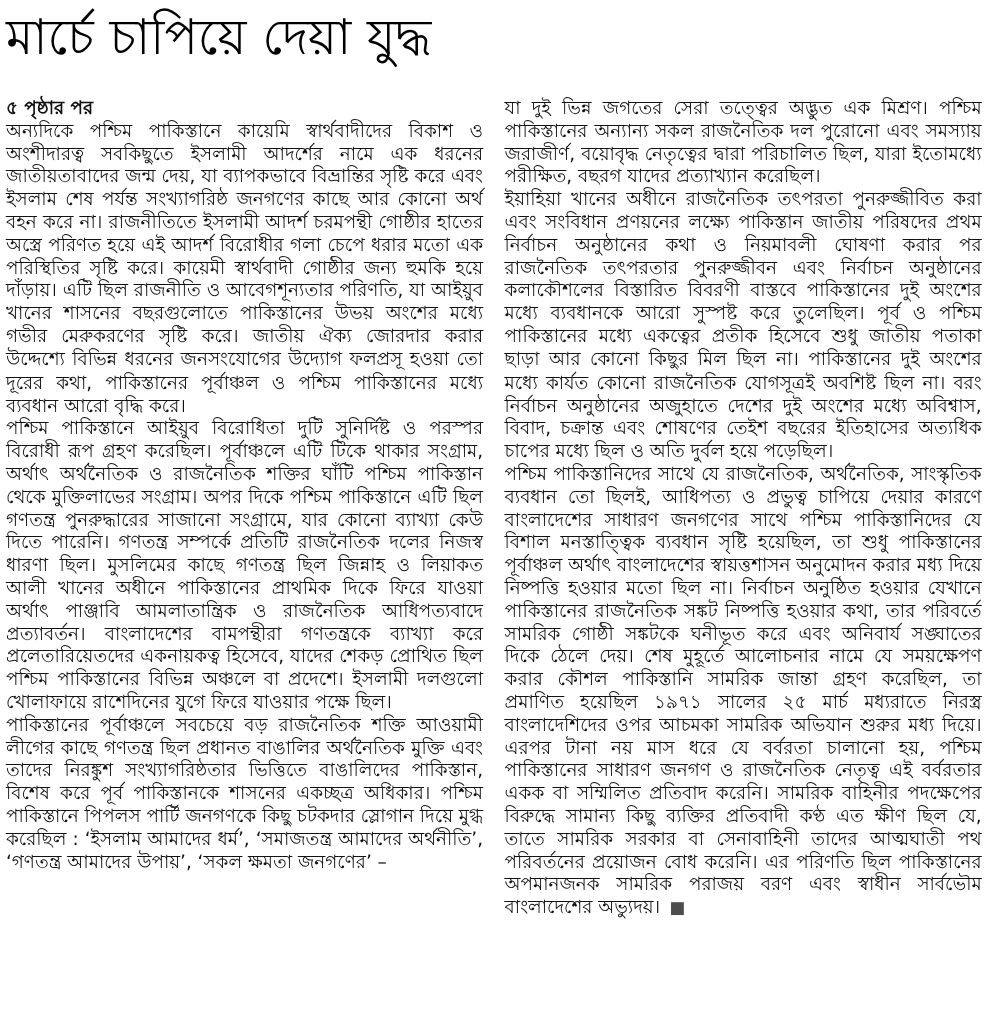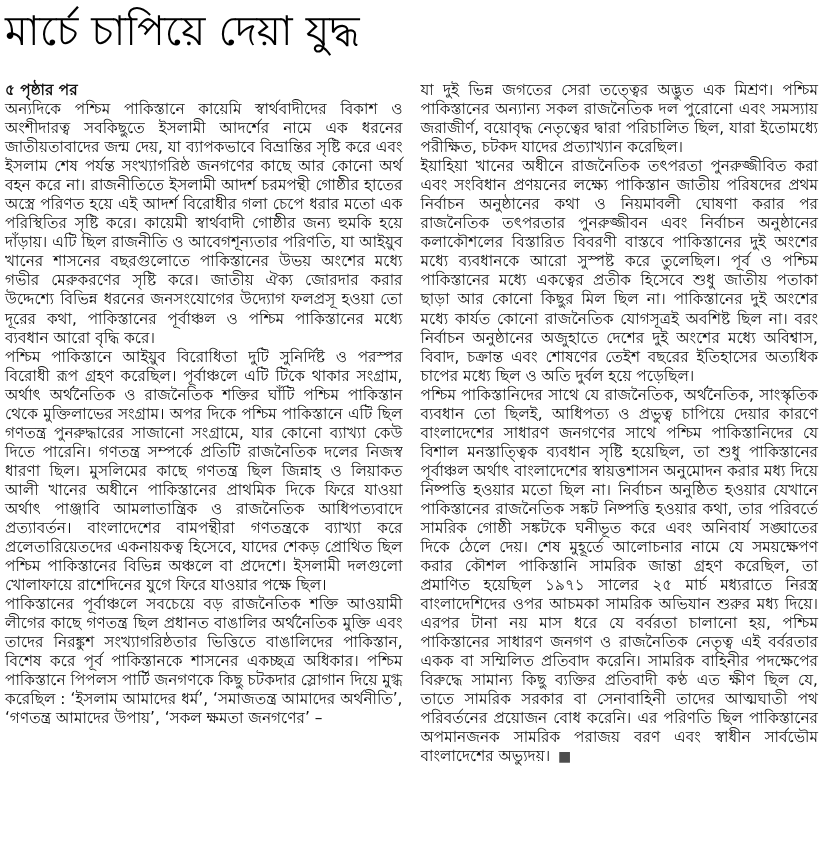--- a/index.html
+++ b/index.html
@@ -66,21 +66,21 @@
   <div class="columns">
 
     <div class="column">
       <p class="continuation-note">৫ পৃষ্ঠার পর</p>
       <p>অন্যদিকে পশ্চিম পাকিস্তানে কায়েমি স্বার্থবাদীদের বিকাশ ও অংশীদারত্ব সবকিছুতে ইসলামী আদর্শের নামে এক ধরনের জাতীয়তাবাদের জন্ম দেয়, যা ব্যাপকভাবে বিভ্রান্তির সৃষ্টি করে এবং ইসলাম শেষ পর্যন্ত সংখ্যাগরিষ্ঠ জনগণের কাছে আর কোনো অর্থ বহন করে না। রাজনীতিতে ইসলামী আদর্শ চরমপন্থী গোষ্ঠীর হাতের অস্ত্রে পরিণত হয়ে এই আদর্শ বিরোধীর গলা চেপে ধরার মতো এক পরিস্থিতির সৃষ্টি করে। কায়েমী স্বার্থবাদী গোষ্ঠীর জন্য হুমকি হয়ে দাঁড়ায়। এটি ছিল রাজনীতি ও আবেগশূন্যতার পরিণতি, যা আইয়ুব খানের শাসনের বছরগুলোতে পাকিস্তানের উভয় অংশের মধ্যে গভীর মেরুকরণের সৃষ্টি করে। জাতীয় ঐক্য জোরদার করার উদ্দেশ্যে বিভিন্ন ধরনের জনসংযোগের উদ্যোগ ফলপ্রসূ হওয়া তো দূরের কথা, পাকিস্তানের পূর্বাঞ্চল ও পশ্চিম পাকিস্তানের মধ্যে ব্যবধান আরো বৃদ্ধি করে।</p>
       <p>পশ্চিম পাকিস্তানে আইয়ুব বিরোধিতা দুটি সুনির্দিষ্ট ও পরস্পর বিরোধী রূপ গ্রহণ করেছিল। পূর্বাঞ্চলে এটি টিকে থাকার সংগ্রাম, অর্থাৎ অর্থনৈতিক ও রাজনৈতিক শক্তির ঘাঁটি পশ্চিম পাকিস্তান থেকে মুক্তিলাভের সংগ্রাম। অপর দিকে পশ্চিম পাকিস্তানে এটি ছিল গণতন্ত্র পুনরুদ্ধারের সাজানো সংগ্রামে, যার কোনো ব্যাখ্যা কেউ দিতে পারেনি। গণতন্ত্র সম্পর্কে প্রতিটি রাজনৈতিক দলের নিজস্ব ধারণা ছিল। মুসলিমের কাছে গণতন্ত্র ছিল জিন্নাহ ও লিয়াকত আলী খানের অধীনে পাকিস্তানের প্রাথমিক দিকে ফিরে যাওয়া অর্থাৎ পাঞ্জাবি আমলাতান্ত্রিক ও রাজনৈতিক আধিপত্যবাদে প্রত্যাবর্তন। বাংলাদেশের বামপন্থীরা গণতন্ত্রকে ব্যাখ্যা করে প্রলেতারিয়েতদের একনায়কত্ব হিসেবে, যাদের শেকড় প্রোথিত ছিল পশ্চিম পাকিস্তানের বিভিন্ন অঞ্চলে বা প্রদেশে। ইসলামী দলগুলো খোলাফায়ে রাশেদিনের যুগে ফিরে যাওয়ার পক্ষে ছিল।</p>
       <p>পাকিস্তানের পূর্বাঞ্চলে সবচেয়ে বড় রাজনৈতিক শক্তি আওয়ামী লীগের কাছে গণতন্ত্র ছিল প্রধানত বাঙালির অর্থনৈতিক মুক্তি এবং তাদের নিরঙ্কুশ সংখ্যাগরিষ্ঠতার ভিত্তিতে বাঙালিদের পাকিস্তান, বিশেষ করে পূর্ব পাকিস্তানকে শাসনের একচ্ছত্র অধিকার। পশ্চিম পাকিস্তানে পিপলস পার্টি জনগণকে কিছু চটকদার স্লোগান দিয়ে মুগ্ধ করেছিল : ‘ইসলাম আমাদের ধর্ম’, ‘সমাজতন্ত্র আমাদের অর্থনীতি’, ‘গণতন্ত্র আমাদের উপায়’, ‘সকল ক্ষমতা জনগণের’ –</p>
     </div>
 
     <div class="column">
-      <p>যা দুই ভিন্ন জগতের সেরা তত্ত্বের অদ্ভুত এক মিশ্রণ। পশ্চিম পাকিস্তানের অন্যান্য সকল রাজনৈতিক দল পুরোনো এবং সমস্যায় জরাজীর্ণ, বয়োবৃদ্ধ নেতৃত্বের দ্বারা পরিচালিত ছিল, যারা ইতোমধ্যে পরীক্ষিত, চটকদ যাদের প্রত্যাখ্যান করেছিল।</p>
+      <p>যা দুই ভিন্ন জগতের সেরা তত্ত্বের অদ্ভুত এক মিশ্রণ। পশ্চিম পাকিস্তানের অন্যান্য সকল রাজনৈতিক দল পুরোনো এবং সমস্যায় জরাজীর্ণ, বয়োবৃদ্ধ নেতৃত্বের দ্বারা পরিচালিত ছিল, যারা ইতোমধ্যে পরীক্ষিত, বছরগ যাদের প্রত্যাখ্যান করেছিল।</p>
       <p>ইয়াহিয়া খানের অধীনে রাজনৈতিক তৎপরতা পুনরুজ্জীবিত করা এবং সংবিধান প্রণয়নের লক্ষ্যে পাকিস্তান জাতীয় পরিষদের প্রথম নির্বাচন অনুষ্ঠানের কথা ও নিয়মাবলী ঘোষণা করার পর রাজনৈতিক তৎপরতার পুনরুজ্জীবন এবং নির্বাচন অনুষ্ঠানের কলাকৌশলের বিস্তারিত বিবরণী বাস্তবে পাকিস্তানের দুই অংশের মধ্যে ব্যবধানকে আরো সুস্পষ্ট করে তুলেছিল। পূর্ব ও পশ্চিম পাকিস্তানের মধ্যে একত্বের প্রতীক হিসেবে শুধু জাতীয় পতাকা ছাড়া আর কোনো কিছুর মিল ছিল না। পাকিস্তানের দুই অংশের মধ্যে কার্যত কোনো রাজনৈতিক যোগসূত্রই অবশিষ্ট ছিল না। বরং নির্বাচন অনুষ্ঠানের অজুহাতে দেশের দুই অংশের মধ্যে অবিশ্বাস, বিবাদ, চক্রান্ত এবং শোষণের তেইশ বছরের ইতিহাসের অত্যধিক চাপের মধ্যে ছিল ও অতি দুর্বল হয়ে পড়েছিল।</p>
       <p>
         <span>পশ্চিম পাকিস্তানিদের সাথে যে রাজনৈতিক, অর্থনৈতিক, সাংস্কৃতিক ব্যবধান তো ছিলই, আধিপত্য ও প্রভুত্ব চাপিয়ে দেয়ার কারণে বাংলাদেশের সাধারণ জনগণের সাথে পশ্চিম পাকিস্তানিদের যে বিশাল মনস্তাত্ত্বিক ব্যবধান সৃষ্টি হয়েছিল, তা শুধু পাকিস্তানের পূর্বাঞ্চল অর্থাৎ বাংলাদেশের স্বায়ত্তশাসন অনুমোদন করার মধ্য দিয়ে নিষ্পত্তি হওয়ার মতো ছিল না। নির্বাচন অনুষ্ঠিত হওয়ার যেখানে পাকিস্তানের রাজনৈতিক সঙ্কট নিষ্পত্তি হওয়ার কথা, তার পরিবর্তে সামরিক গোষ্ঠী সঙ্কটকে ঘনীভূত করে এবং অনিবার্য সঙ্ঘাতের দিকে ঠেলে দেয়। শেষ মুহূর্তে আলোচনার নামে যে সময়ক্ষেপণ করার কৌশল পাকিস্তানি সামরিক জান্তা গ্রহণ করেছিল, তা প্রমাণিত হয়েছিল ১৯৭১ সালের ২৫ মার্চ মধ্যরাতে নিরস্ত্র বাংলাদেশিদের ওপর আচমকা সামরিক অভিযান শুরুর মধ্য দিয়ে। এরপর টানা নয় মাস ধরে যে বর্বরতা চালানো হয়, পশ্চিম পাকিস্তানের সাধারণ জনগণ ও রাজনৈতিক নেতৃত্ব এই বর্বরতার একক বা সম্মিলিত প্রতিবাদ করেনি। সামরিক বাহিনীর পদক্ষেপের বিরুদ্ধে সামান্য কিছু ব্যক্তির প্রতিবাদী কণ্ঠ এত ক্ষীণ ছিল যে, তাতে সামরিক সরকার বা সেনাবাহিনী তাদের আত্মঘাতী পথ পরিবর্তনের প্রয়োজন বোধ করেনি। এর পরিণতি ছিল পাকিস্তানের অপমানজনক সামরিক পরাজয় বরণ এবং স্বাধীন সার্বভৌম বাংলাদেশের অভ্যুদয়।</span>
         <span class="end-mark">■</span>
       </p>
     </div>
 
   </div>
 </div>
 

